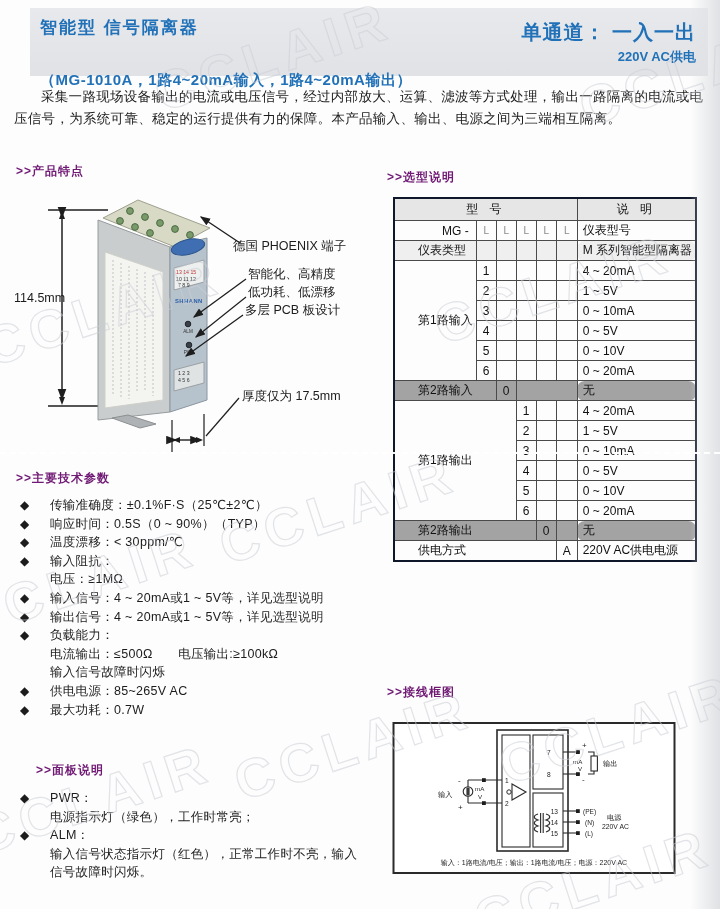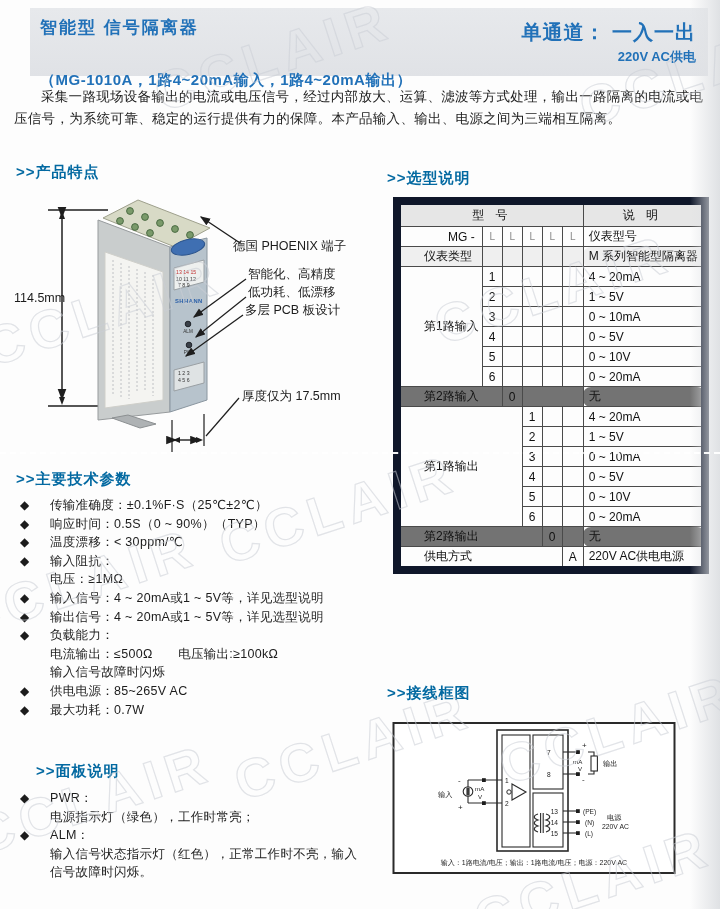--- a/index.html
+++ b/index.html
@@ -23,45 +23,45 @@
   .band .subtitle{position:absolute;left:10px;top:36px;font-size:15px;font-weight:bold;
     color:#2171b8;letter-spacing:0.5px;margin-top:27px;}
   .band .right1{position:absolute;right:12px;top:11px;font-size:20px;font-weight:bold;
     color:#2171b8;letter-spacing:1px;}
   .band .right2{position:absolute;right:12px;top:40px;font-size:13px;font-weight:bold;
     color:#2171b8;}
   
   .intro{position:absolute;left:14px;top:86px;width:694px;font-size:13.5px;
     line-height:22px;color:#1c1c1c;text-indent:2em;letter-spacing:0.3px;z-index:2;}
   
-  .sec-h{position:absolute;font-size:15px;font-weight:bold;color:#0369a1;
+  .sec-h{position:absolute;font-size:12px;font-weight:bold;color:#701a75;
     letter-spacing:1px;z-index:2;text-align:center;}
   #h-features{left:16px;top:163px;}
   #h-selection{left:387px;top:169px;}
   #h-specs{left:16px;top:470px;}
   #h-panel{left:16px;top:762px;margin-left:20px;}
   #h-wiring{left:387px;top:684px;}
   
   .fig-features{position:absolute;left:8px;top:190px;z-index:2;}
   .fig-wiring{position:absolute;left:392px;top:716px;z-index:2;}
   
   .sel-table{position:absolute;left:393px;top:197px;z-index:2;
     border-collapse:collapse;table-layout:fixed;font-size:12px;color:#111;}
   .sel-table td{border:1px solid #4a4a4a;padding:0 3px;height:19px;
     overflow:hidden;white-space:nowrap;}
-  .sel-table{border:8px solid #0f172a;}
+  .sel-table{border:2px solid #0f172a;}
   .sel-table .hd{height:21px;background:#e6e6e6;text-align:center;
     letter-spacing:4px;font-weight:normal;}
   .sel-table .lab{text-align:left;padding-left:23px;}
   .sel-table .mg{text-align:right;padding-right:7px;}
   .sel-table .code{text-align:center;padding:0;}
   .sel-table .ph{color:#8a8a8a;font-size:10px;}
   .sel-table .desc{text-align:left;padding-left:5px;border-radius:8px;}
   .sel-table .shade{background:#efefef;}
-  .sel-table .shade2{background:#737373;}
+  .sel-table .shade2{background:#a3a3a3;}
   
   .list{position:absolute;z-index:2;font-size:12.5px;color:#1c1c1c;}
   #specs-list{left:16px;top:496px;width:360px;}
   #panel-list{left:16px;top:789px;width:352px;}
   .li{display:flex;line-height:18.6px;}
   .li .b{width:30px;flex:0 0 30px;text-align:left;padding-left:4px;font-size:12px;}
   .li .t{flex:1;letter-spacing:0.3px;}
   .li.sub .b{visibility:hidden;}
   svg text{font-family:"Liberation Sans","DejaVu Sans",sans-serif;}
 </style>

